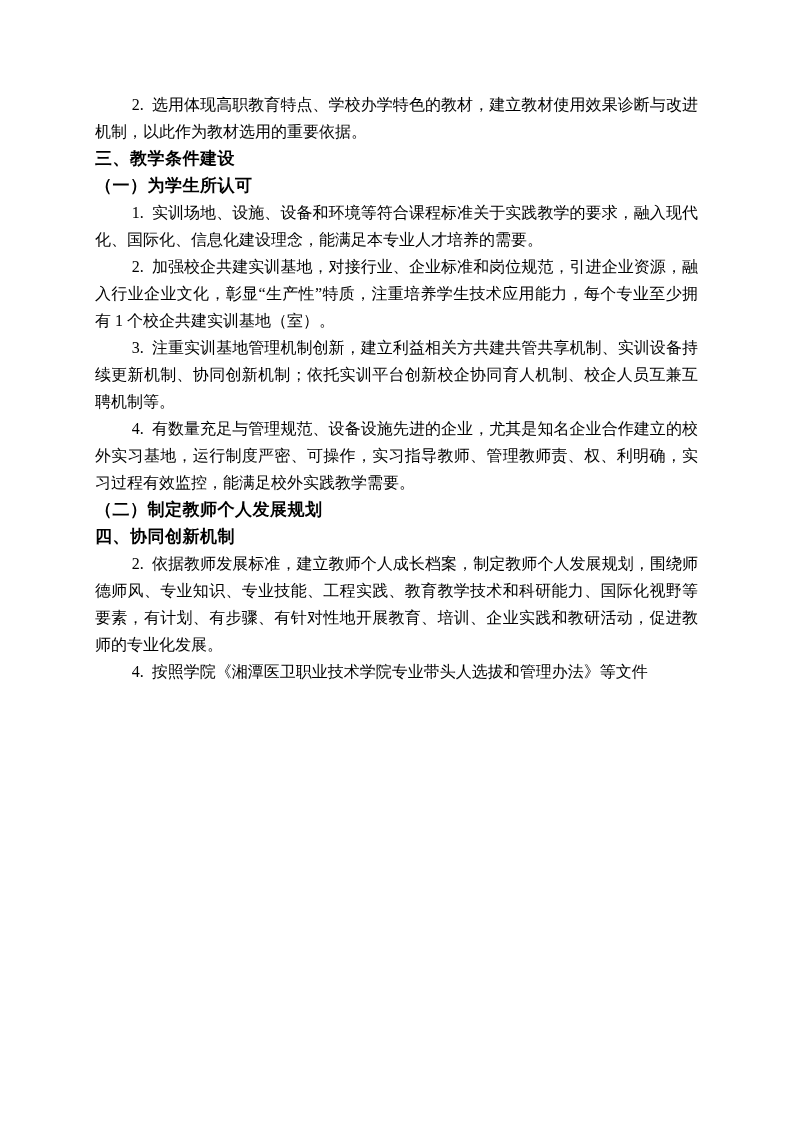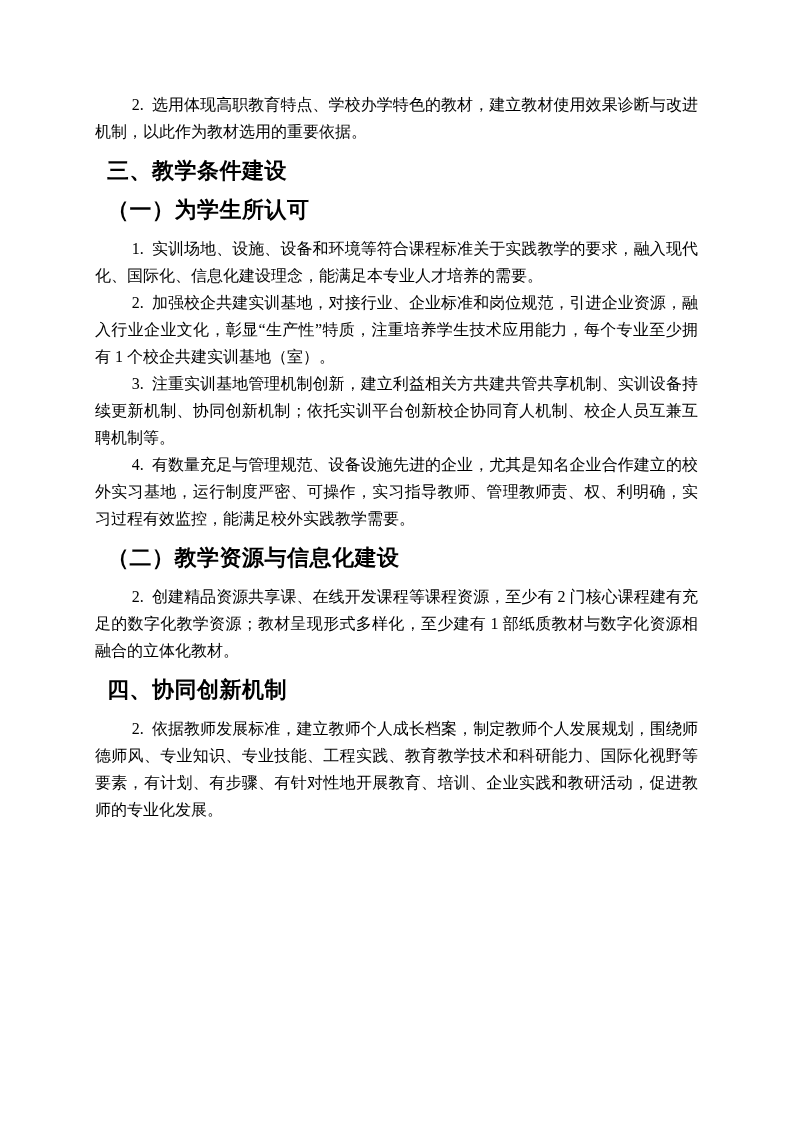--- a/index.html
+++ b/index.html
@@ -21,37 +21,37 @@
     overflow: hidden;
   }
   .para {
     margin: 0;
     text-align: justify;
     text-indent: 2.3em;
     word-break: normal;
     overflow-wrap: break-word;
   }
   .heading {
-    margin: 12px;
+    margin: 0;
     font-weight: bold;
     text-indent: 0;
     text-align: left;
-    font-size: 22px;
+    font-size: 17px;
     font-family: "Liberation Sans", "DejaVu Sans", sans-serif;
     letter-spacing: 0.5px;
   }
 </style>
 </head>
 <body>
 
 <main class="page">
   <p class="para">2.&nbsp; 选用体现高职教育特点、学校办学特色的教材，建立教材使用效果诊断与改进机制，以此作为教材选用的重要依据。</p>
   <p class="heading">三、教学条件建设</p>
   <p class="heading">（一）为学生所认可</p>
   <p class="para">1.&nbsp; 实训场地、设施、设备和环境等符合课程标准关于实践教学的要求，融入现代化、国际化、信息化建设理念，能满足本专业人才培养的需要。</p>
   <p class="para">2.&nbsp; 加强校企共建实训基地，对接行业、企业标准和岗位规范，引进企业资源，融入行业企业文化，彰显“生产性”特质，注重培养学生技术应用能力，每个专业至少拥有 1 个校企共建实训基地（室）。</p>
   <p class="para">3.&nbsp; 注重实训基地管理机制创新，建立利益相关方共建共管共享机制、实训设备持续更新机制、协同创新机制；依托实训平台创新校企协同育人机制、校企人员互兼互聘机制等。</p>
   <p class="para">4.&nbsp; 有数量充足与管理规范、设备设施先进的企业，尤其是知名企业合作建立的校外实习基地，运行制度严密、可操作，实习指导教师、管理教师责、权、利明确，实习过程有效监控，能满足校外实践教学需要。</p>
-  <p class="heading">（二）教学资源与信息化建设</p>
-  <p class="para">2.&nbsp; 创建精品资源共享课、在线开发课程等课程资源，至少有 2 门核心课程建有充足的数字化教学资源；教材呈现形式多样化，至少建有 1 部纸质教材与数字化资源相融合的立体化教材。</p>
+  <p class="heading">（二）制定教师个人发展规划</p>
   <p class="heading">四、协同创新机制</p>
   <p class="para">2.&nbsp; 依据教师发展标准，建立教师个人成长档案，制定教师个人发展规划，围绕师德师风、专业知识、专业技能、工程实践、教育教学技术和科研能力、国际化视野等要素，有计划、有步骤、有针对性地开展教育、培训、企业实践和教研活动，促进教师的专业化发展。</p>
+  <p class="para">4.&nbsp; 按照学院《湘潭医卫职业技术学院专业带头人选拔和管理办法》等文件</p>
 </main>
 
 </body></html>

